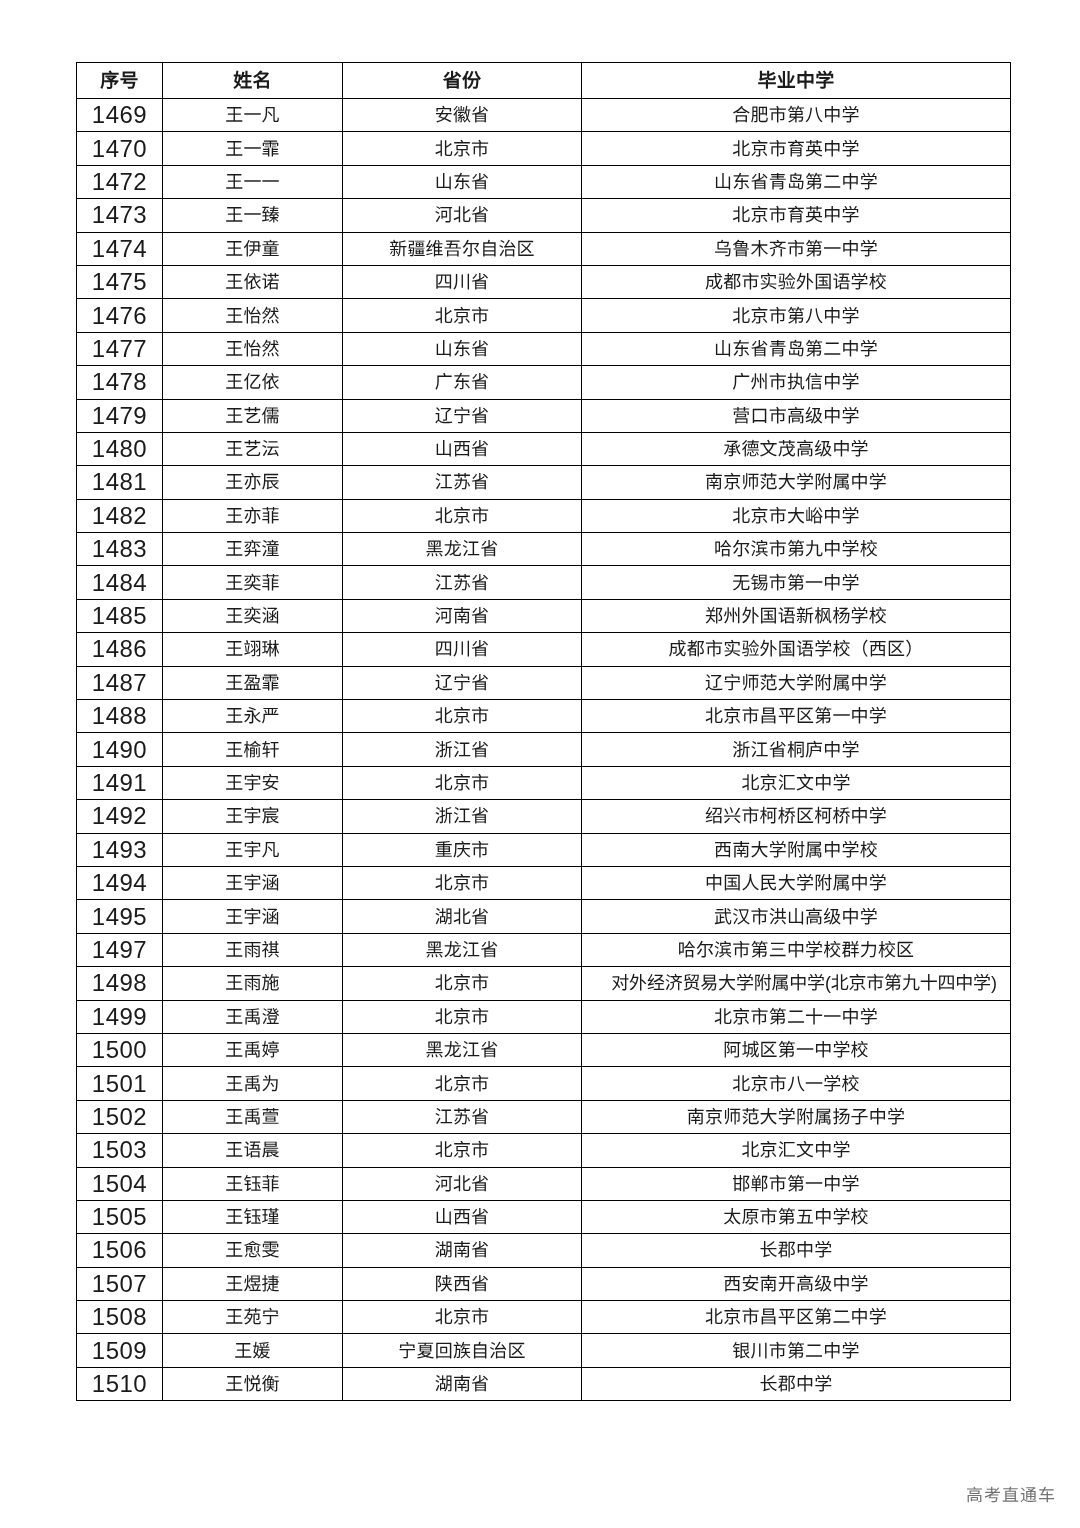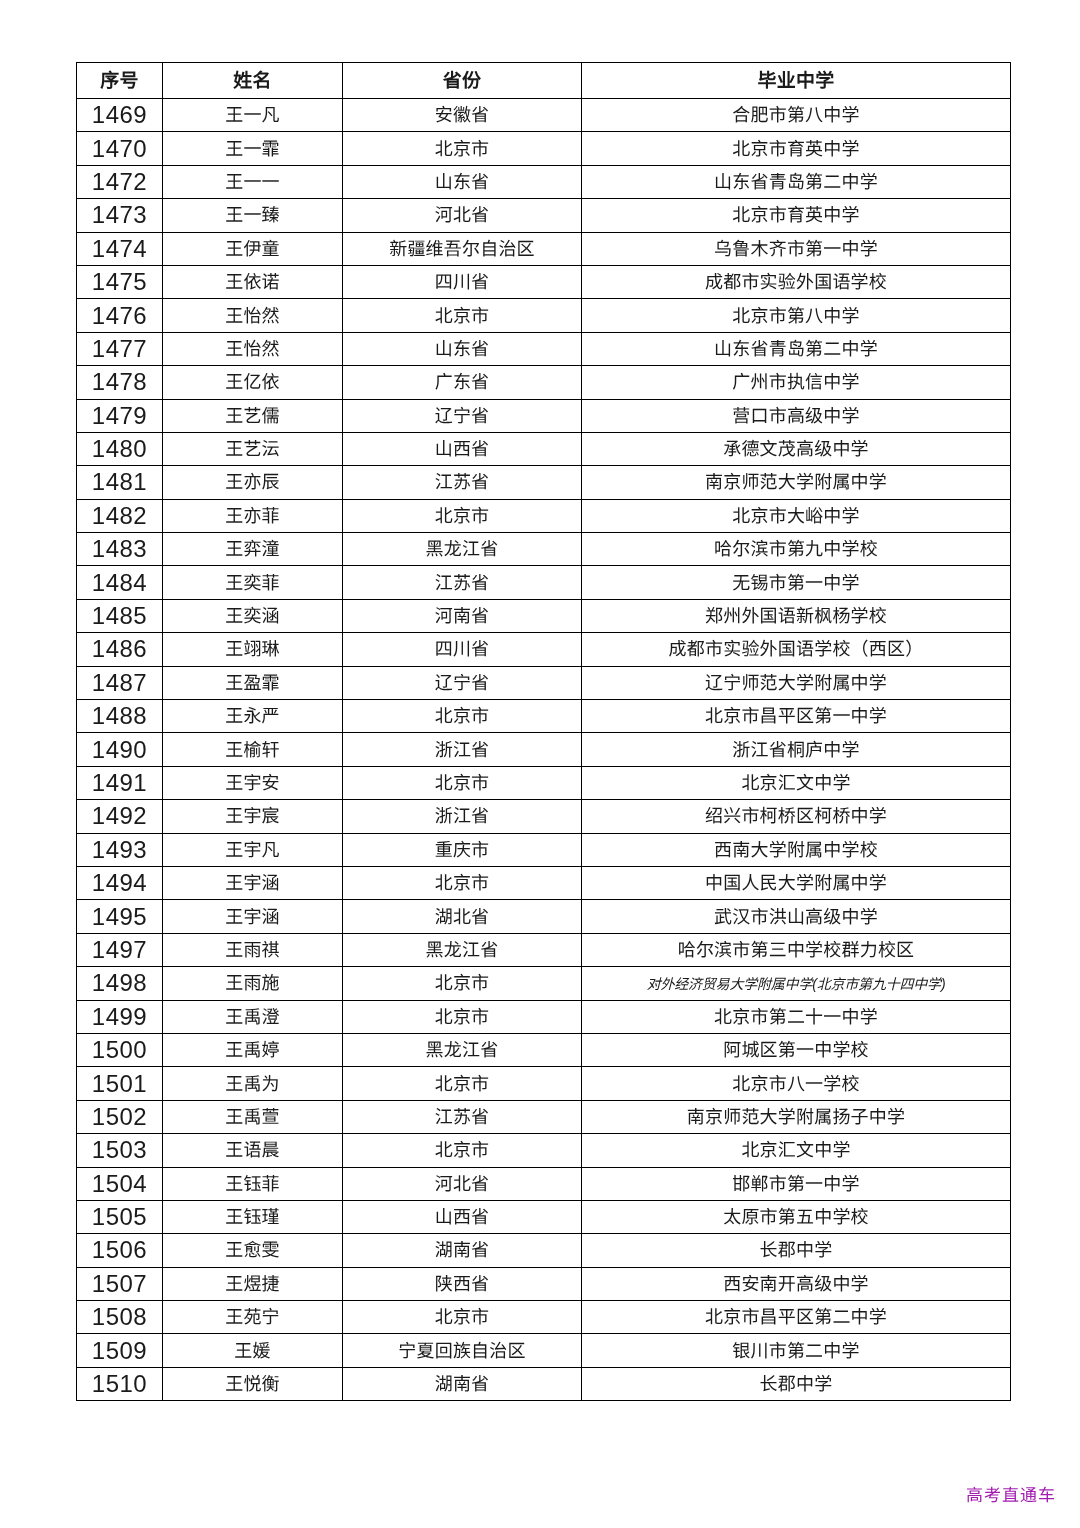--- a/index.html
+++ b/index.html
@@ -64,26 +64,25 @@
     letter-spacing: 0.5px;
   }
   
   #roster-table td.overflow {
     overflow: visible;
     position: relative;
   }
   #roster-table td.overflow > span {
     display: inline-block;
     position: relative;
-    left: 0;
+    left: 8px;
     white-space: nowrap;
-    font-size: 14px;
+    font-size: 18px;
     letter-spacing: -0.2px;
     transform: scaleX(1.0);
-    font-style: italic;
   }
 
   
   #watermark {
     position: absolute;
     right: 24px;
     top: 1481px;
     font-size: 17px;
     color: #b9b9b9;
     letter-spacing: 1px;
@@ -342,15 +341,15 @@
         </tr>
         <tr>
           <td class="idx">1510</td>
           <td>王悦衡</td>
           <td>湖南省</td>
           <td>长郡中学</td>
         </tr>
       </tbody>
   </table>
 
-  <div id="watermark" style="color: #a21caf; text-align: right;">高考直通车</div>
+  <div id="watermark" style="color: #737373; text-align: right;">高考直通车</div>
 
 </div>
 
 </body></html>

